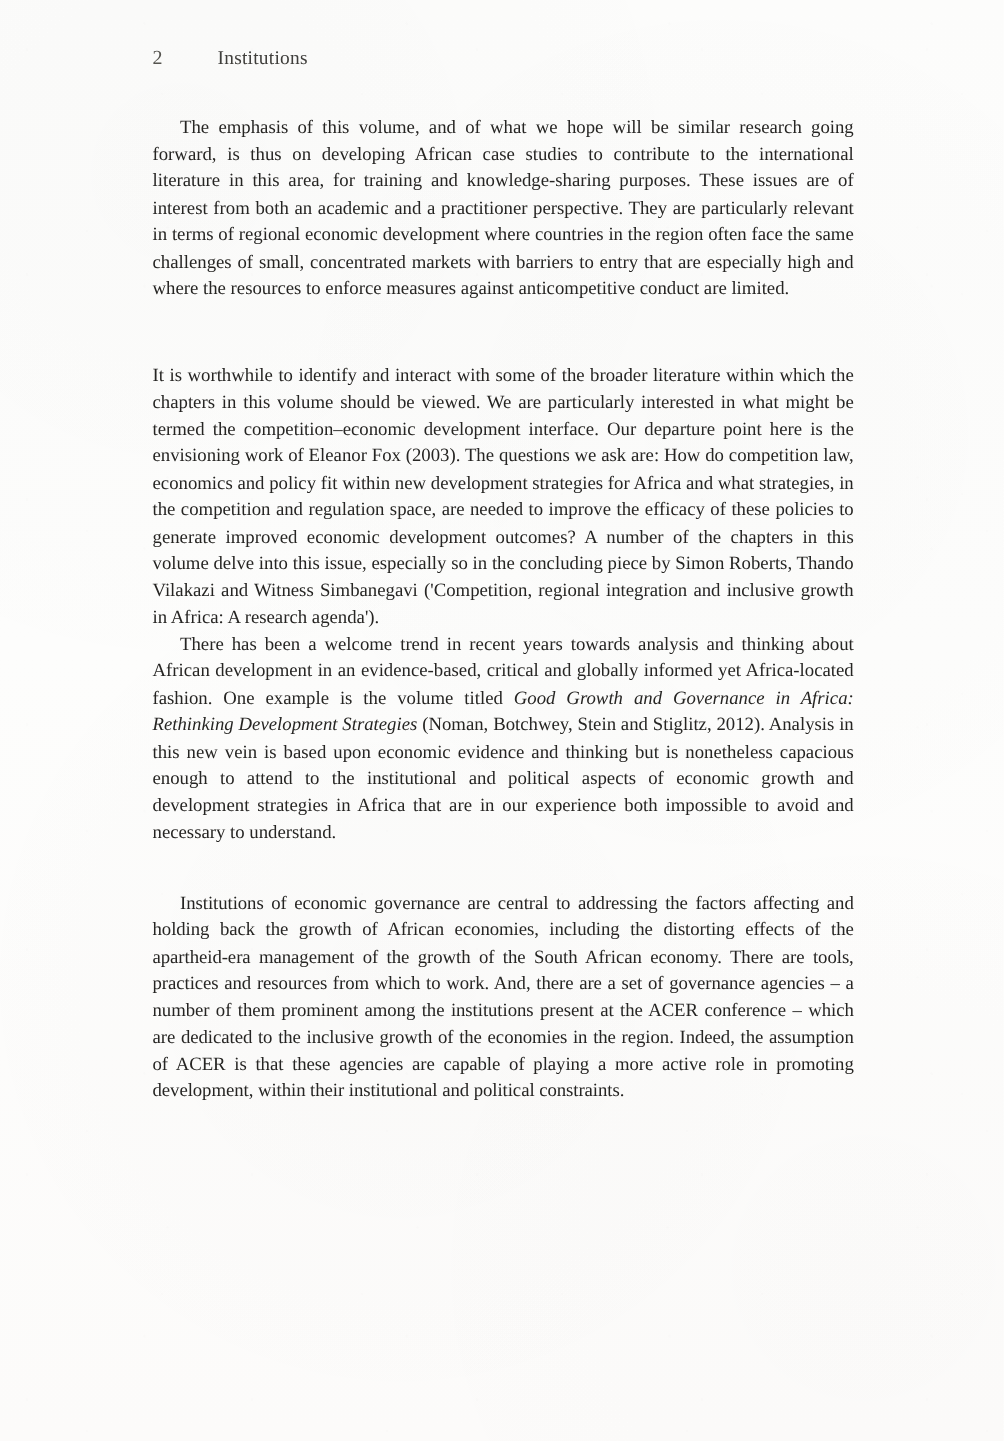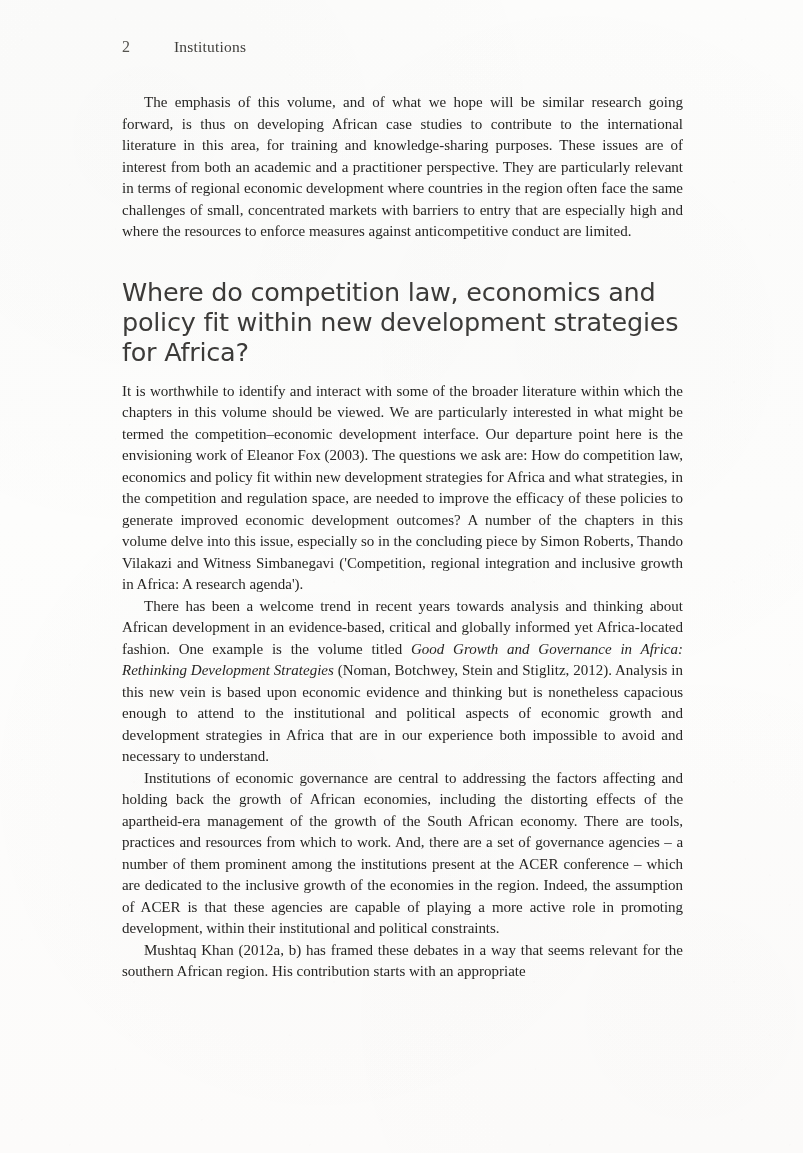--- a/index.html
+++ b/index.html
@@ -70,20 +70,21 @@
   }
   p.body.no-indent { text-indent: 0; }
 
   p.body i, p.body em {
     font-style: italic;
   }
 
   
   p.body.tight {
     letter-spacing: -0.05px;
+    margin-top: 35px;
   }
 
   
   h2.section-heading {
     margin: 0;
     font-family: "DejaVu Sans", "Liberation Sans", sans-serif;
     font-weight: 400;
     font-size: 25.5px;
     line-height: 30px;
     color: #3c3b39;
@@ -119,28 +120,26 @@
     <span class="folio">2</span>
     <span class="running-title">Institutions</span>
   </div>
 
   <div class="textblock">
 
     <p class="body">The emphasis of this volume, and of what we hope will be similar research going forward, is thus on developing African case studies to contribute to the international literature in this area, for training and knowledge-sharing purposes. These issues are of interest from both an academic and a practitioner perspective. They are particularly relevant in terms of regional economic development where countries in the region often face the same challenges of small, concentrated markets with barriers to entry that are especially high and where the resources to enforce measures against anticompetitive conduct are limited.</p>
 
     <div class="spacer-before-heading"></div>
 
-    <h2 class="section-heading">Where do competition law, economics and policy fit within new development strategies for Africa?</h2>
 
     <div class="spacer-after-heading"></div>
 
     <p class="body no-indent">It is worthwhile to identify and interact with some of the broader literature within which the chapters in this volume should be viewed. We are particularly interested in what might be termed the competition–economic development interface. Our departure point here is the envisioning work of Eleanor Fox (2003). The questions we ask are: How do competition law, economics and policy fit within new development strategies for Africa and what strategies, in the competition and regulation space, are needed to improve the efficacy of these policies to generate improved economic development outcomes? A number of the chapters in this volume delve into this issue, especially so in the concluding piece by Simon Roberts, Thando Vilakazi and Witness Simbanegavi ('Competition, regional integration and inclusive growth in Africa: A research agenda').</p>
 
     <p class="body"><span>There has been a welcome trend in recent years towards analysis and thinking about African development in an evidence-based, critical and globally informed yet Africa-located fashion. One example is the volume titled </span><i>Good Growth and Governance in Africa: Rethinking Development Strategies</i><span> (Noman, Botchwey, Stein and Stiglitz, 2012). Analysis in this new vein is based upon economic evidence and thinking but is nonetheless capacious enough to attend to the institutional and political aspects of economic growth and development strategies in Africa that are in our experience both impossible to avoid and necessary to understand.</span></p>
 
     <p class="body tight">Institutions of economic governance are central to addressing the factors affecting and holding back the growth of African economies, including the distorting effects of the apartheid-era management of the growth of the South African economy. There are tools, practices and resources from which to work. And, there are a set of governance agencies – a number of them prominent among the institutions present at the ACER conference – which are dedicated to the inclusive growth of the economies in the region. Indeed, the assumption of ACER is that these agencies are capable of playing a more active role in promoting development, within their institutional and political constraints.</p>
 
-    <p class="body">Mushtaq Khan (2012a, b) has framed these debates in a way that seems relevant for the southern African region. His contribution starts with an appropriate</p>
 
   </div>
 
   <div class="speckle"></div>
 </div>
 
 </body></html>

